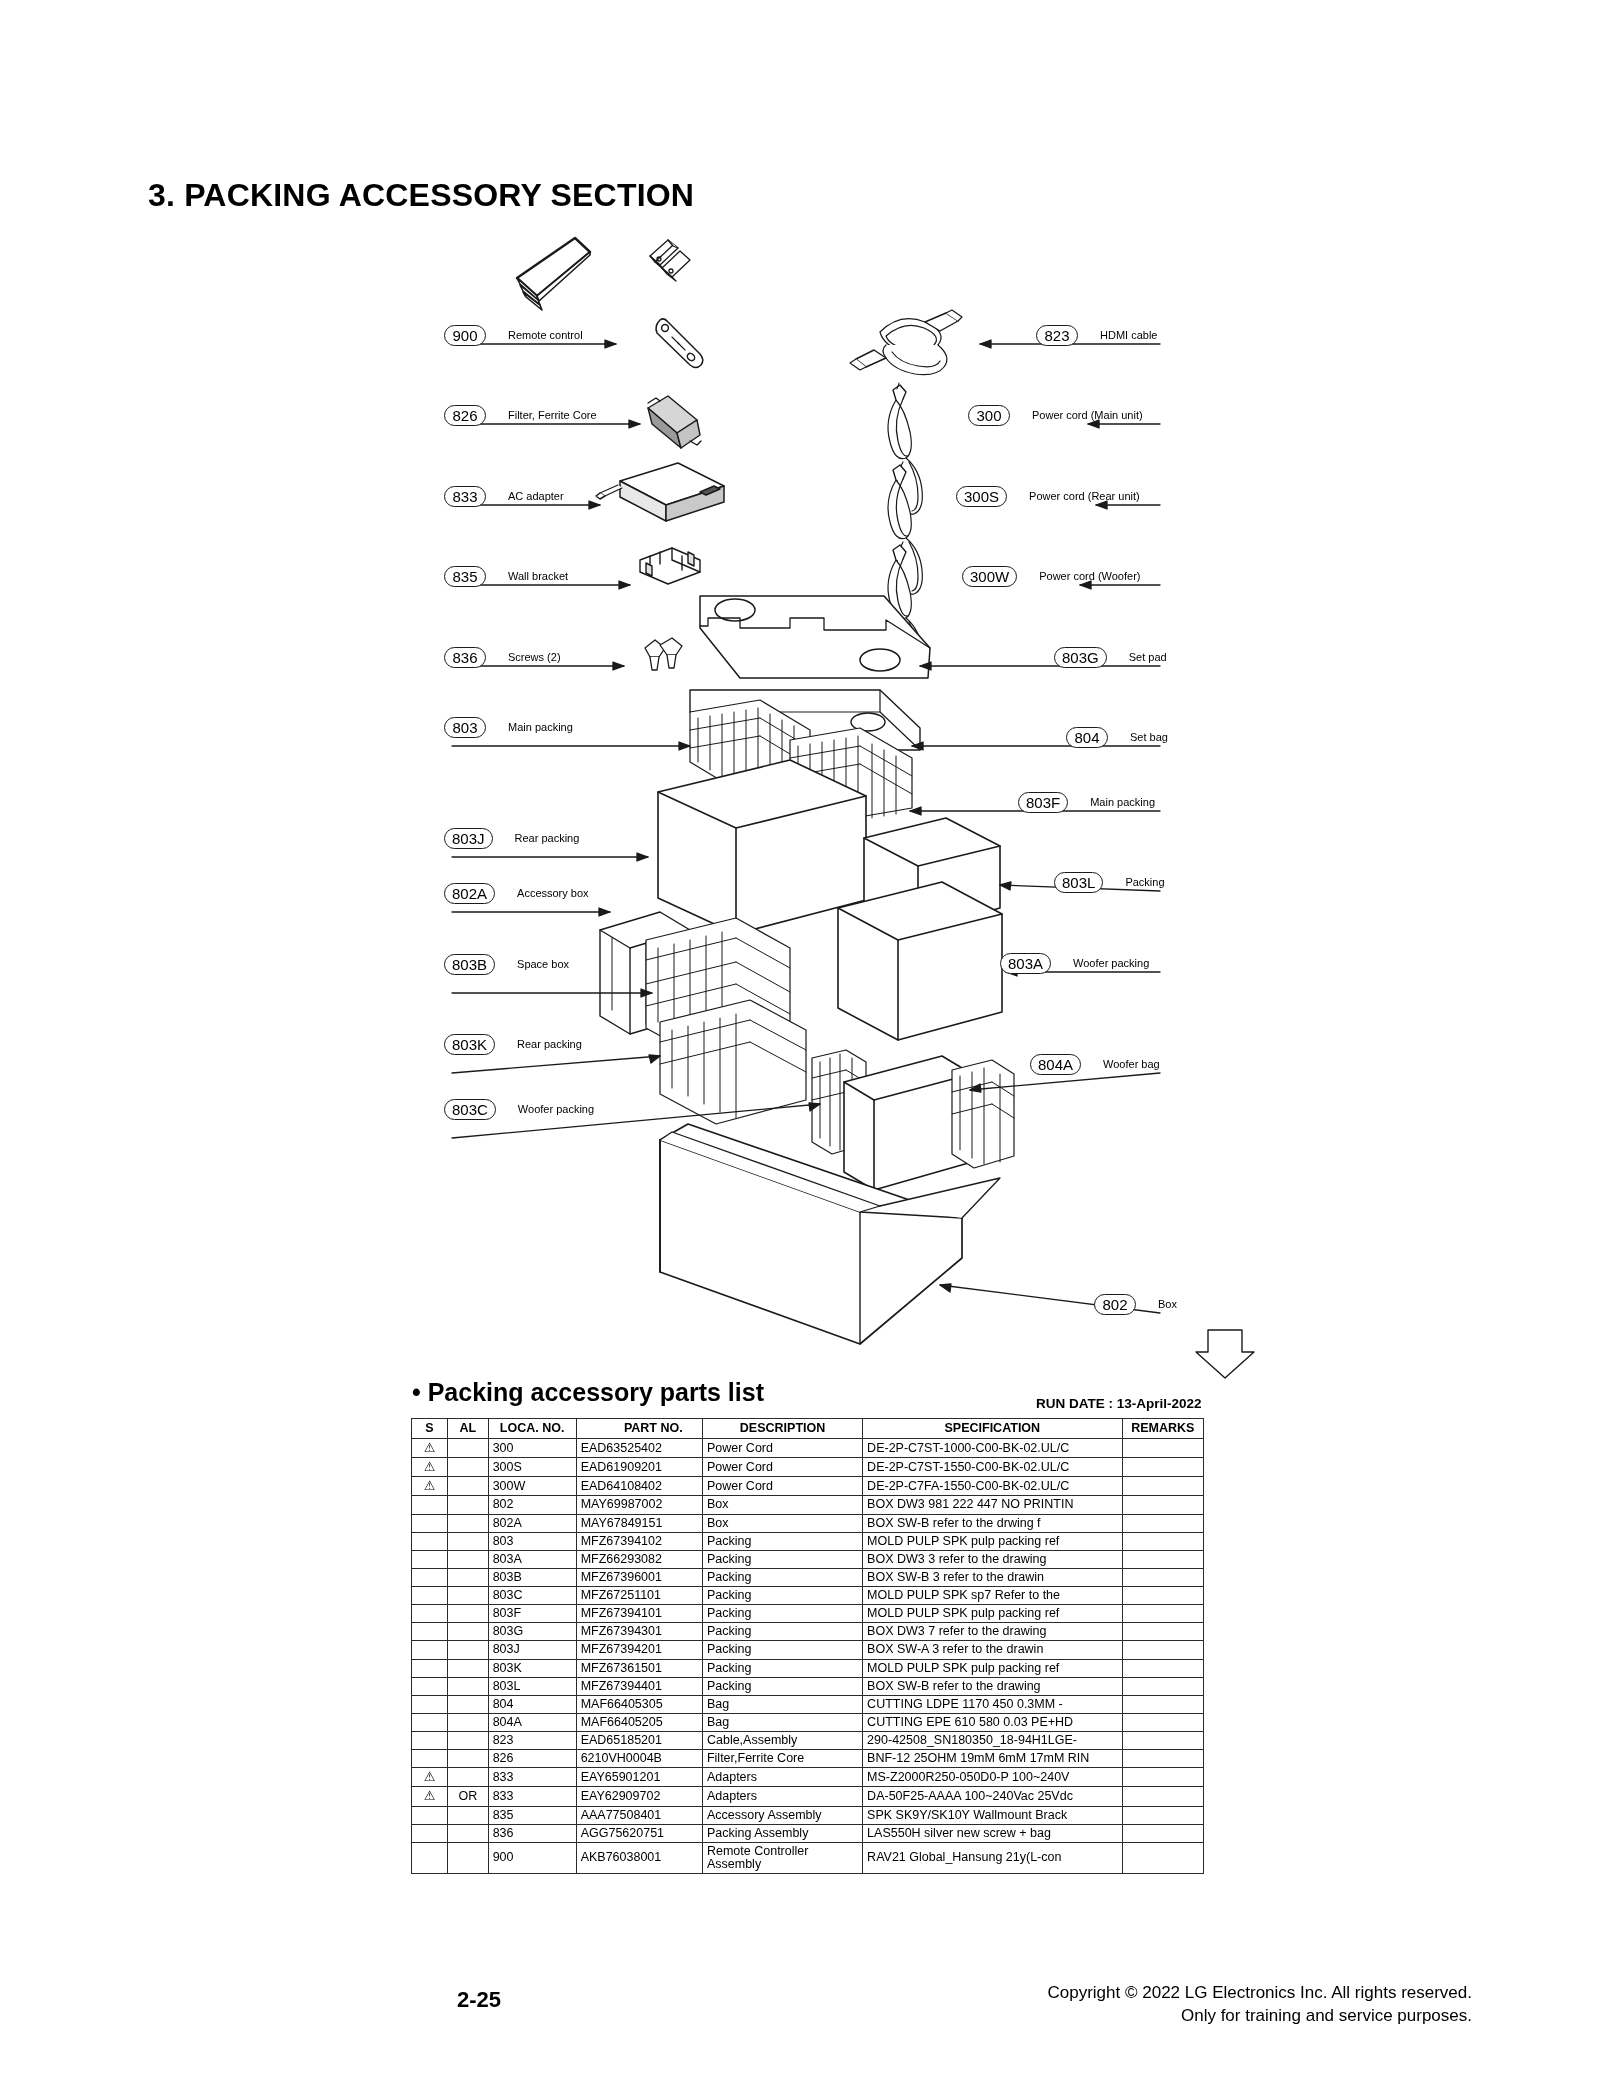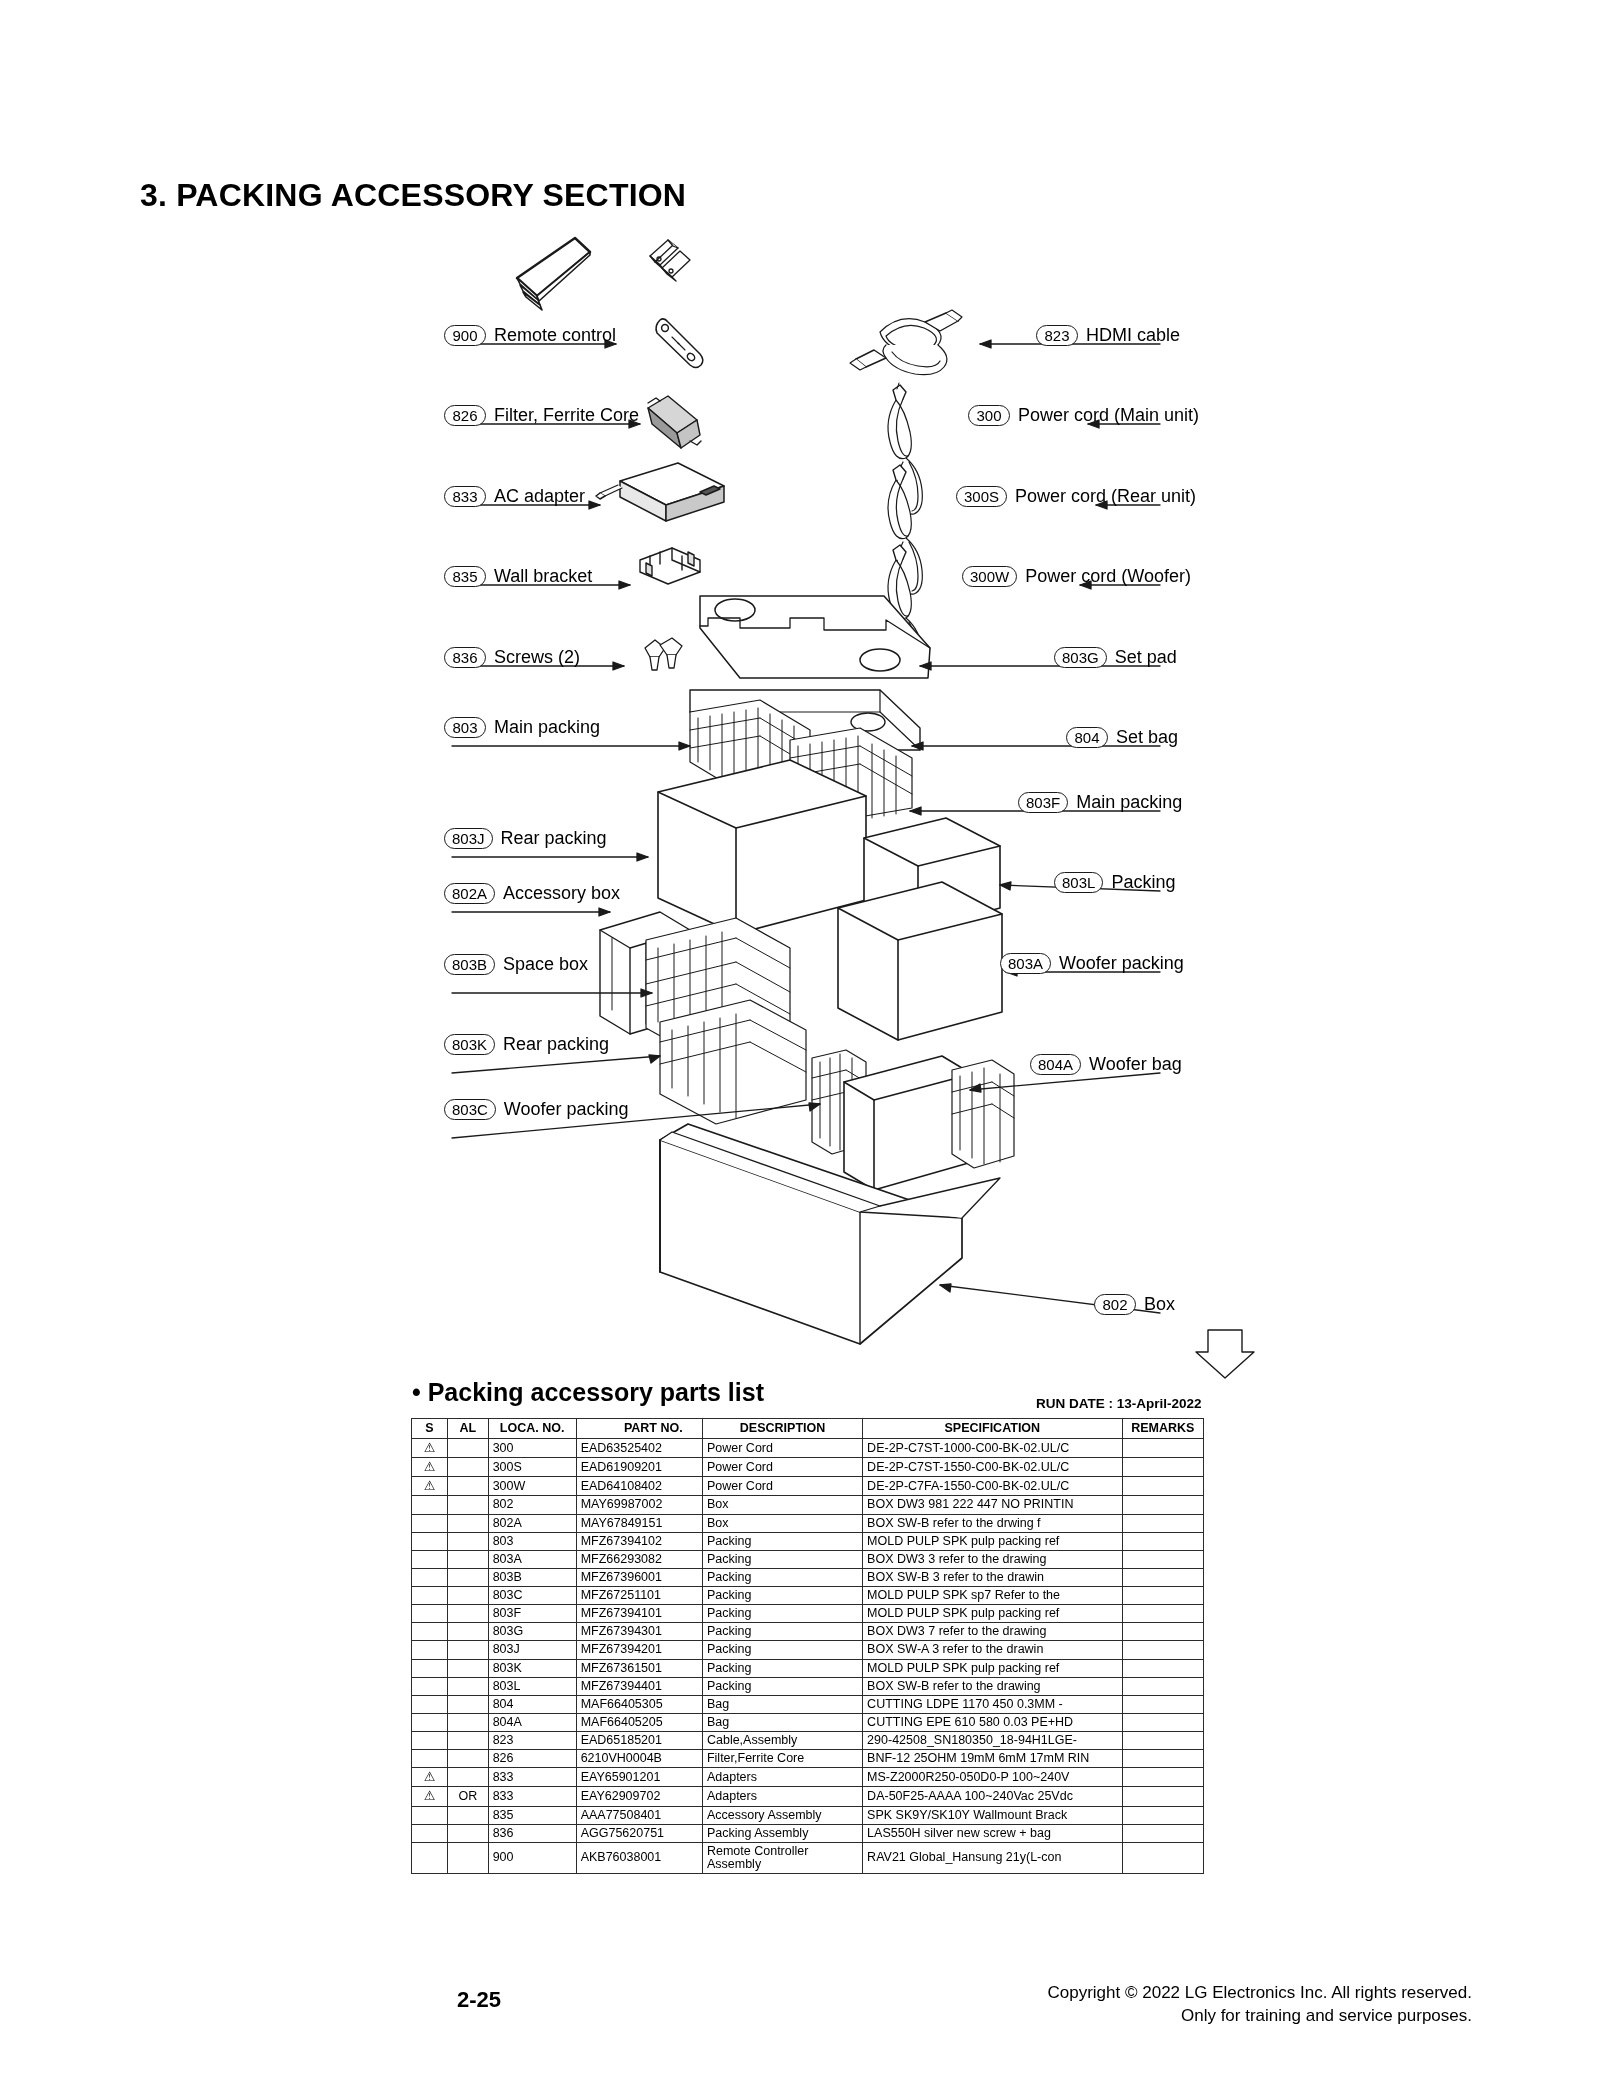--- a/index.html
+++ b/index.html
@@ -12,21 +12,21 @@
     height: 2084px;
     position: relative;
     font-family: "Liberation Sans", sans-serif;
     color: #000000;
     overflow: hidden;
   }
 
   
   #section-title {
     position: absolute;
-    left: 140px;
+    left: 148px;
     top: 177px;
     font-size: 32px;
     font-weight: bold;
     letter-spacing: 0.2px;
     white-space: nowrap;
   }
 
   
   #diagram {
     position: absolute;
@@ -56,22 +56,22 @@
     padding: 0 7px;
     display: flex;
     align-items: center;
     justify-content: center;
     font-size: 15px;
     line-height: 1;
     box-sizing: border-box;
     background: #fff;
   }
   .callout-text {
-    font-size: 18px;
-    margin-left: 8px;
+    font-size: 11px;
+    margin-left: 22px;
     line-height: 1;
   }
 
   
   #parts-list-title {
     position: absolute;
     left: 412px;
     top: 1378px;
     font-size: 25px;
     font-weight: bold;

